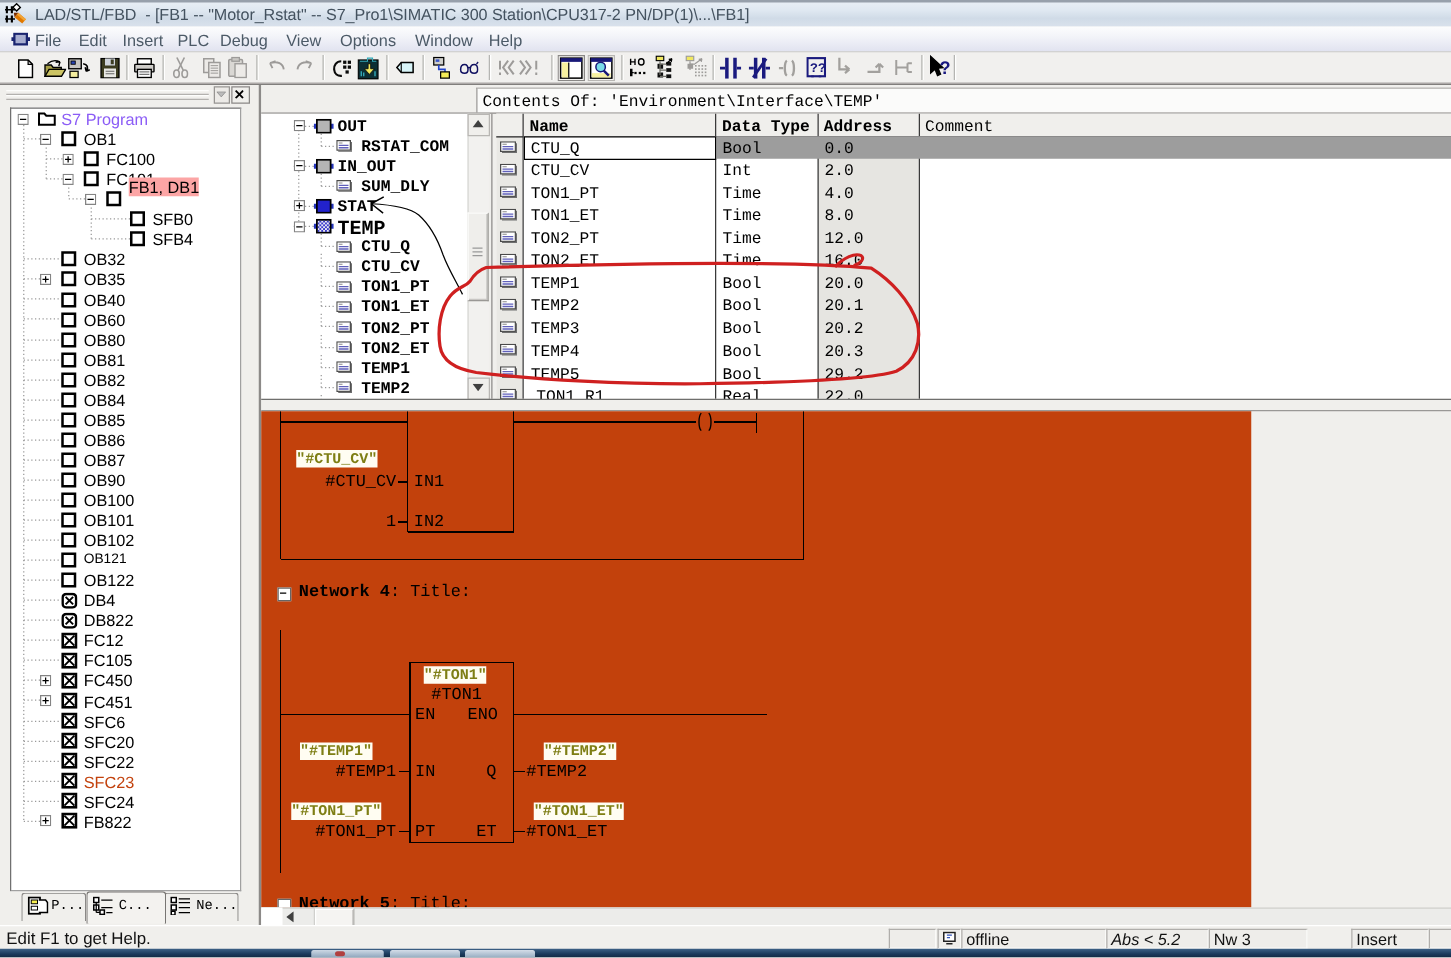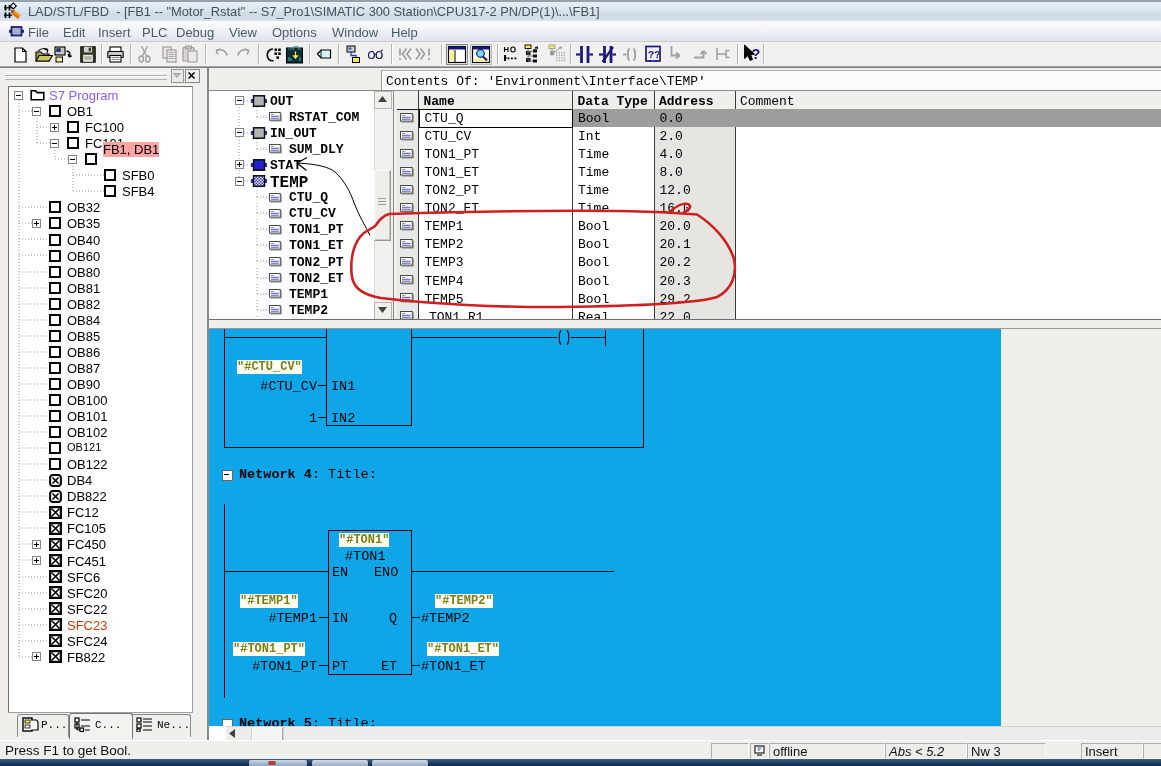--- a/index.html
+++ b/index.html
@@ -898,21 +898,21 @@
     <line x1="2" y1="2.4" x2="5.4" y2="2.4" stroke="#888" stroke-width="0.9"></line>
     <line x1="2" y1="4.3" x2="10.6" y2="4.3" stroke="#6161bb" stroke-width="1.1"></line>
     <line x1="2" y1="6.2" x2="10.6" y2="6.2" stroke="#6161bb" stroke-width="1.1"></line>
   </svg>
 <div class="abs mono" style="left:409px;top:309.6px;font-size:13px;white-space:pre;margin-left:20px;">TON1_R1</div>
 <div class="abs mono" style="left:578px;top:309.6px;font-size:13px;white-space:pre;">Real</div>
 <div class="abs mono" style="left:659.5px;top:309.6px;font-size:13px;white-space:pre;">22.0</div>
 <div class="abs" style="left:209px;top:319px;width:952px;height:1px;background:#6f6f6d;"></div>
 <div class="abs" style="left:209px;top:320px;width:952px;height:8px;background:#f0efec;"></div>
 <div class="abs" style="left:209px;top:328px;width:952px;height:1px;background:#9a9896;"></div>
-<div class="abs" style="left:209px;top:329px;width:792px;height:397px;background:#0ea5e9;overflow:hidden;">
+<div class="abs" style="left:209px;top:329px;width:792px;height:397px;background:#c2410c;overflow:hidden;">
 <svg class="abs" style="left:0;top:0" width="952" height="397" viewBox="0 0 952 397" shape-rendering="crispEdges">
       <line x1="15.5" y1="0" x2="15.5" y2="118.5" stroke="#000" stroke-width="1"></line>
       <line x1="15.5" y1="118.5" x2="434" y2="118.5" stroke="#000" stroke-width="1"></line>
       <line x1="434" y1="0" x2="434" y2="118.5" stroke="#000" stroke-width="1"></line>
       <line x1="15.5" y1="8.5" x2="117" y2="8.5" stroke="#000" stroke-width="1"></line>
       <line x1="117" y1="0" x2="117" y2="96.5" stroke="#000" stroke-width="1"></line>
       <line x1="202" y1="0" x2="202" y2="96.5" stroke="#000" stroke-width="1"></line>
       <line x1="117" y1="96.5" x2="202" y2="96.5" stroke="#000" stroke-width="1"></line>
       <line x1="202" y1="8.5" x2="348" y2="8.5" stroke="#000" stroke-width="1"></line>
       <line x1="362" y1="8.5" x2="396" y2="8.5" stroke="#000" stroke-width="1"></line>
@@ -960,21 +960,21 @@
 <div class="abs ladtxt" style="left:30px;top:387px;font-weight:bold;">Network 5<span style="font-weight:normal">: Title:</span></div>
 </div>
 <div class="abs" style="left:209px;top:726px;width:952px;height:14px;background:#ececea;border-top:1px solid #cfcfcc;"></div>
 <div class="abs" style="left:209px;top:726px;width:17px;height:14px;background:#fff;"></div>
 <div class="abs" style="left:225px;top:727px;width:16px;height:13px;"></div>
 <svg class="abs" style="left:229px;top:729px" width="6" height="9" viewBox="0 0 6 9">
     <path d="M6 0 L0 4.5 L6 9 Z" fill="#404040"></path>
   </svg>
 <div class="abs" style="left:252px;top:727px;width:29px;height:12px;background:#f5f4f2;border:1px solid #aaa8a5;border-top-color:#fff;border-left-color:#fff;box-shadow:0 0 0 1px #d0d0cd;"></div>
 <div class="abs" style="left:0;top:740px;width:1161px;height:20px;background:#f0efec;border-top:1px solid #ffffff;"></div>
-<div class="abs" style="left:5px;top:743px;font-size:13.5px;color:#111;">Press F1 to get Bool.</div>
+<div class="abs" style="left:5px;top:743px;font-size:13.5px;color:#111;">Edit F1 to get Help.</div>
 <div class="abs" style="left:711px;top:743px;width:36px;height:14px;background:#eeedea;border:1px solid #b0aeab;border-bottom-color:#fafaf8;border-right-color:#fafaf8;"></div>
 <div class="abs" style="left:750px;top:743px;width:17px;height:14px;background:#eeedea;border:1px solid #b0aeab;border-bottom-color:#fafaf8;border-right-color:#fafaf8;"></div>
 <svg class="abs" style="left:754px;top:745px" width="11" height="11" viewBox="0 0 11 11">
 <rect x="1" y="1" width="9" height="7" fill="#fff" stroke="#222" stroke-width="1.2"></rect>
 <line x1="3" y1="10" x2="8" y2="10" stroke="#222" stroke-width="1.2"></line>
 <path d="M3.5 3 L7.5 3 M3.5 5 L6 5" stroke="#3355bb" stroke-width="1"></path>
   </svg>
 <div class="abs" style="left:769px;top:743px;width:114px;height:14px;background:#eeedea;border:1px solid #b0aeab;border-bottom-color:#fafaf8;border-right-color:#fafaf8;"></div>
 <div class="abs" style="left:773px;top:744px;font-size:13px;color:#111;">offline</div>
 <div class="abs" style="left:885px;top:743px;width:80px;height:14px;background:#eeedea;border:1px solid #b0aeab;border-bottom-color:#fafaf8;border-right-color:#fafaf8;"></div>

